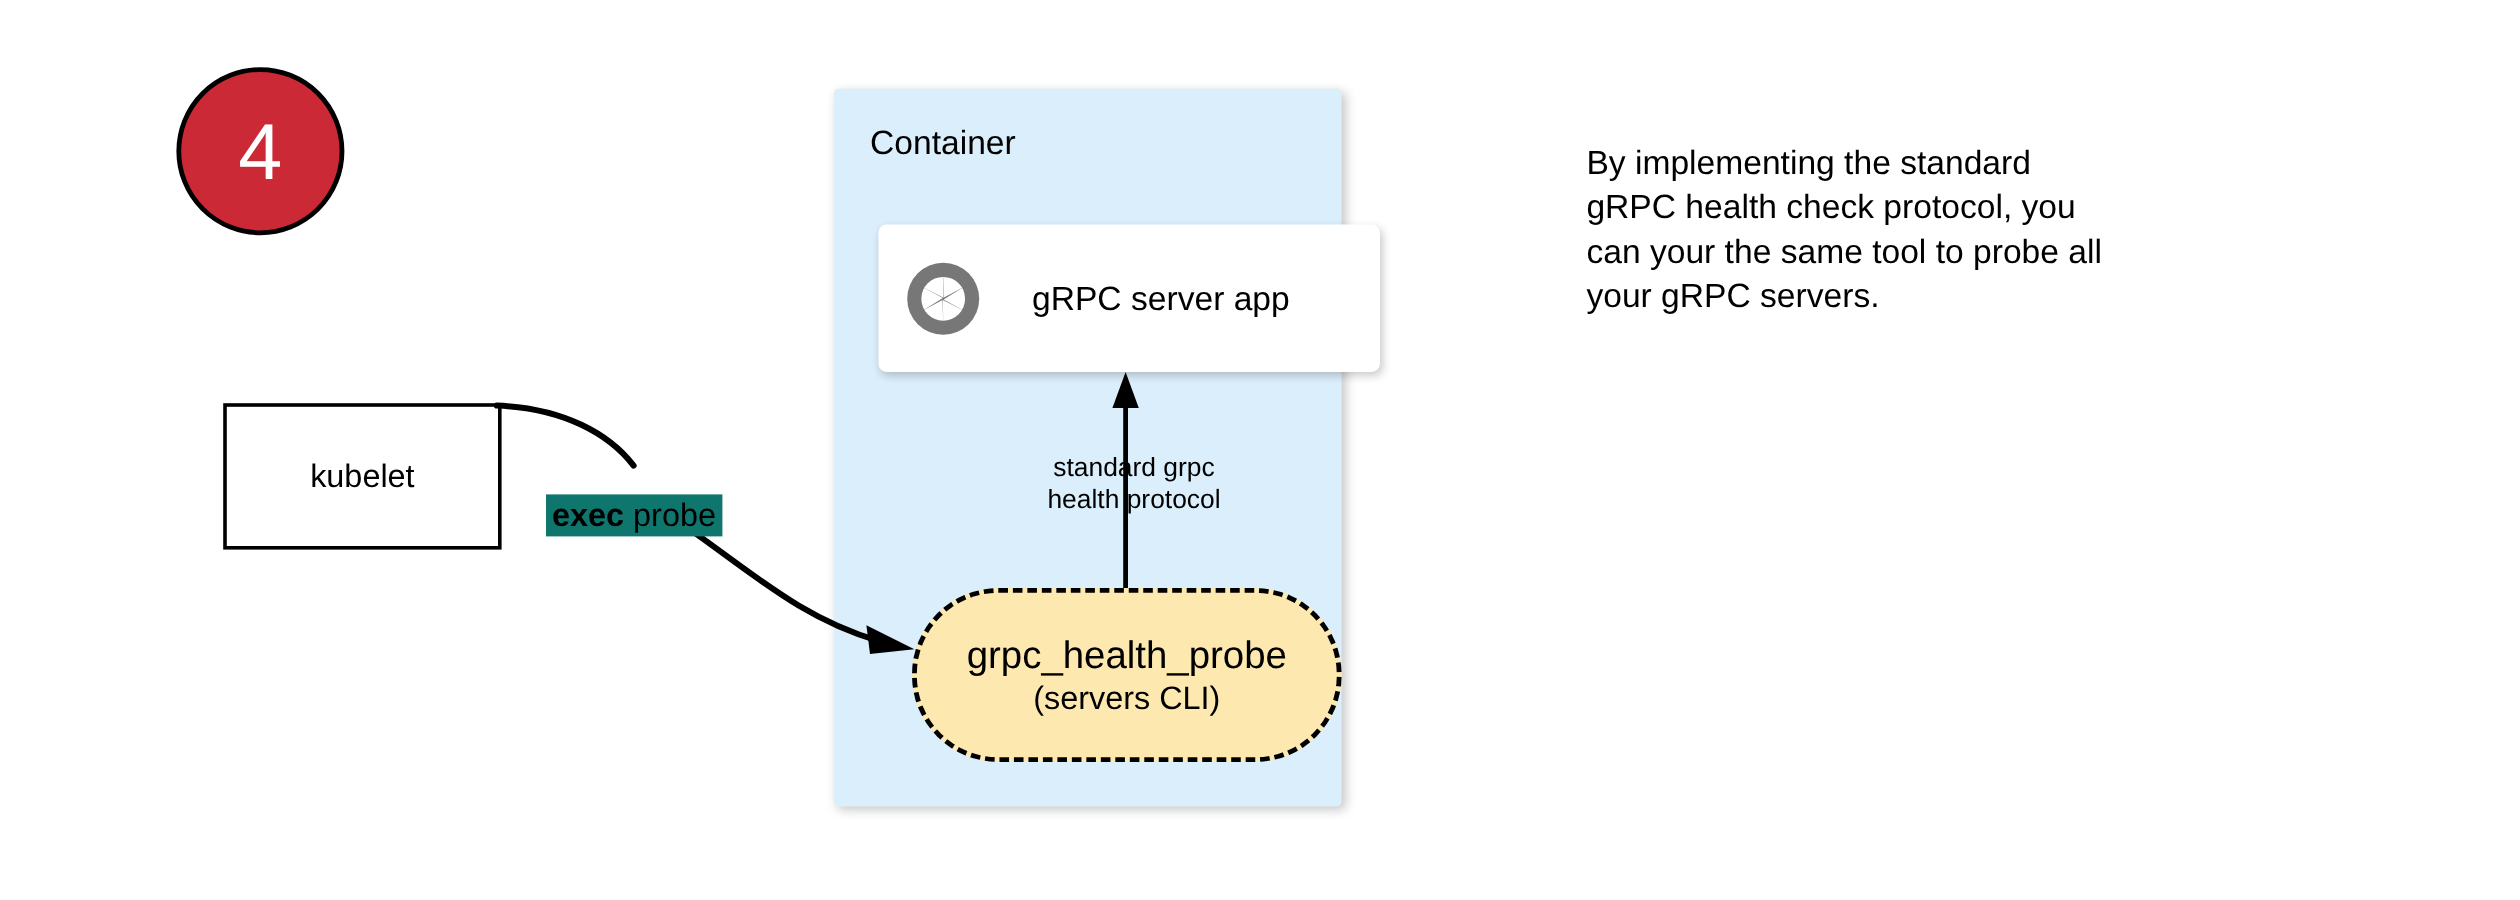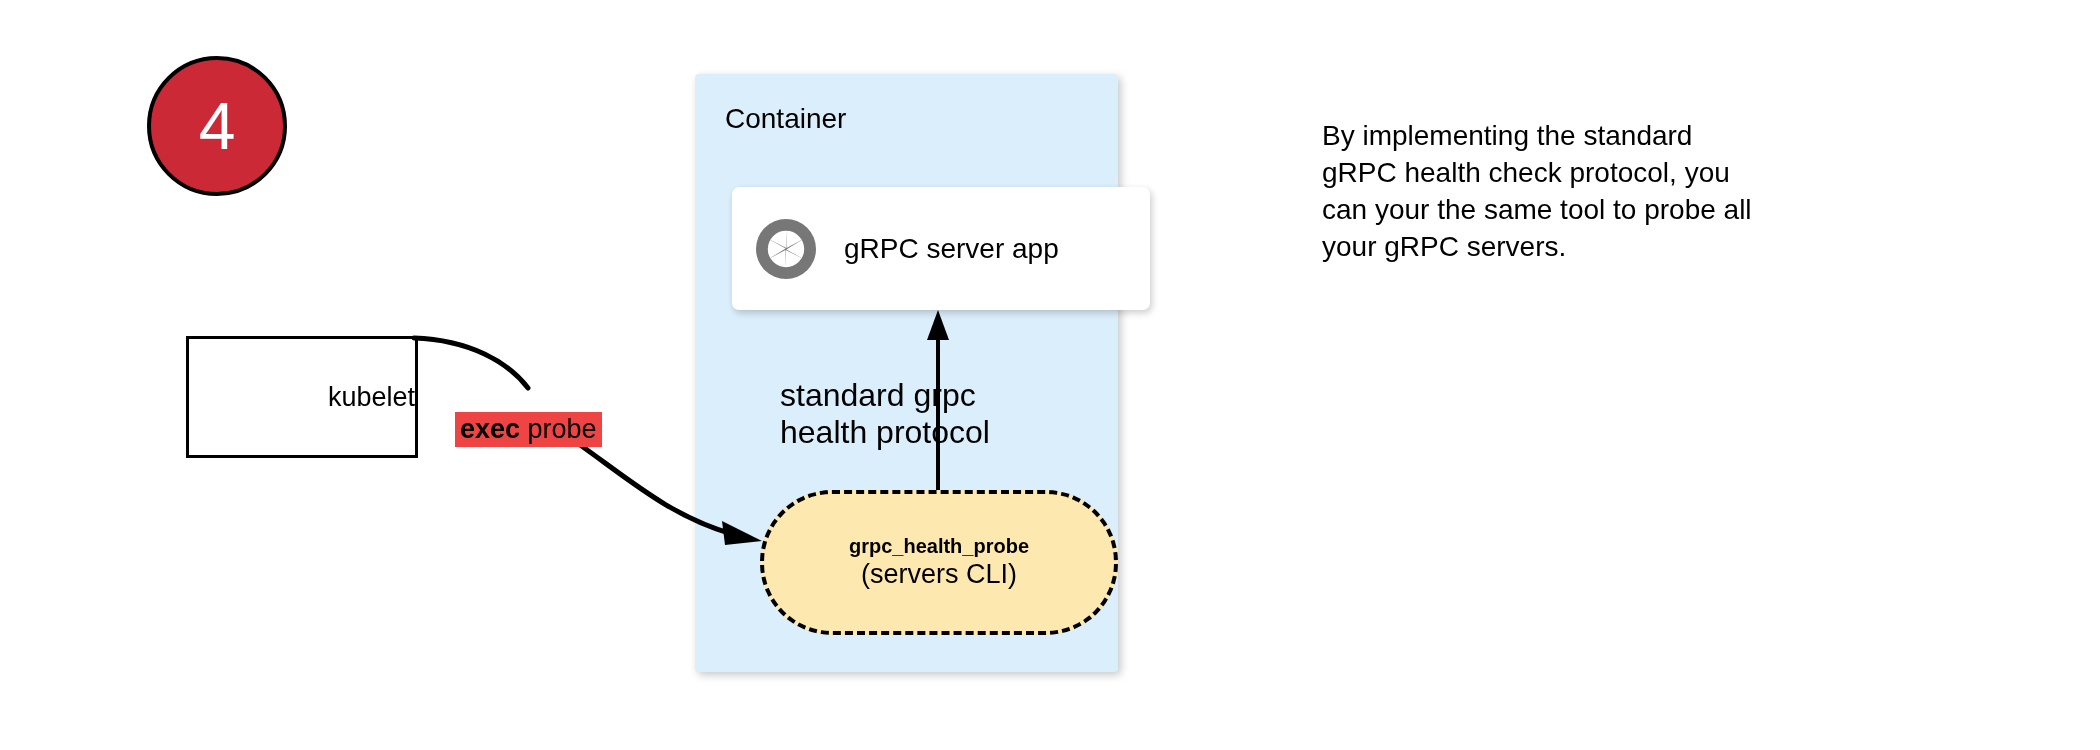--- a/index.html
+++ b/index.html
@@ -47,21 +47,21 @@
     position: absolute;
     left: 186px;
     top: 336px;
     width: 232px;
     height: 122px;
     background: #ffffff;
     border: 3px solid #000000;
     box-sizing: border-box;
     display: flex;
     align-items: center;
-    justify-content: flex-end;
+    justify-content: center;
   }
   #kubelet-node .label {
     font-size: 27px;
   }
 
   
   #container-panel {
     position: absolute;
     left: 695px;
     top: 74px;
@@ -94,60 +94,60 @@
     padding-left: 22px;
     box-sizing: border-box;
   }
   #grpc-app-card .app-icon {
     width: 64px;
     height: 64px;
     flex: 0 0 auto;
   }
   #grpc-app-card .app-label {
     font-size: 28px;
-    margin-left: 26px;
+    margin-left: 42px;
   }
 
   
   .proto-arrow {
     position: absolute;
     left: 862px;
     top: 310px;
     width: 160px;
     height: 190px;
   }
   #proto-label {
     position: absolute;
     left: 780px;
     top: 377px;
     width: 330px;
-    text-align: left;
-    font-size: 32px;
+    text-align: center;
+    font-size: 22px;
     line-height: 1.17;
   }
 
   
   #probe-node {
     position: absolute;
     left: 760px;
     top: 490px;
     width: 358px;
     height: 145px;
     background: #fde9b0;
     border: 4px dashed #000000;
     border-radius: 72px;
     box-sizing: border-box;
     display: flex;
     flex-direction: column;
     align-items: center;
     justify-content: center;
   }
   #probe-node .probe-title {
-    font-size: 20px;
-    font-weight: bold;
+    font-size: 32px;
+    font-weight: normal;
     line-height: 1.2;
   }
   #probe-node .probe-sub {
     font-size: 27px;
     line-height: 1.2;
   }
 
   
   #exec-arrow {
     position: absolute;
@@ -155,21 +155,21 @@
     top: 330px;
     width: 420px;
     height: 260px;
   }
   #exec-label {
     position: absolute;
     left: 455px;
     top: 412px;
     font-size: 27px;
     white-space: nowrap;
-    background: #ef4444;
+    background: #0f766e;
     padding: 2px 5px;
   }
   #exec-label .bold {
     font-weight: bold;
   }
 
   
   #caption {
     position: absolute;
     left: 1322px;

